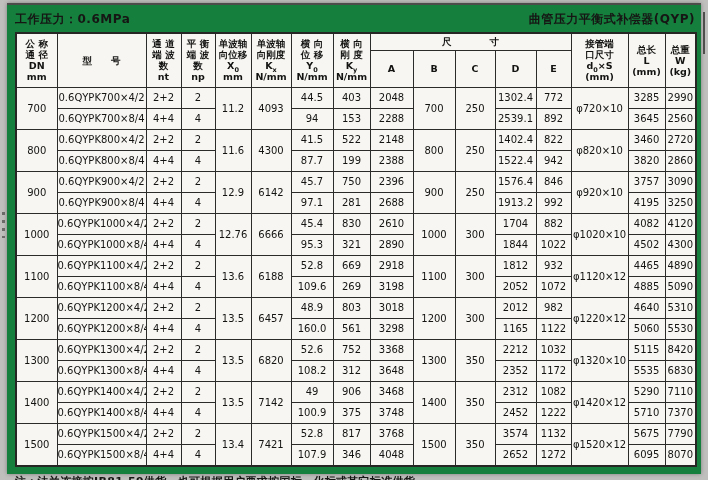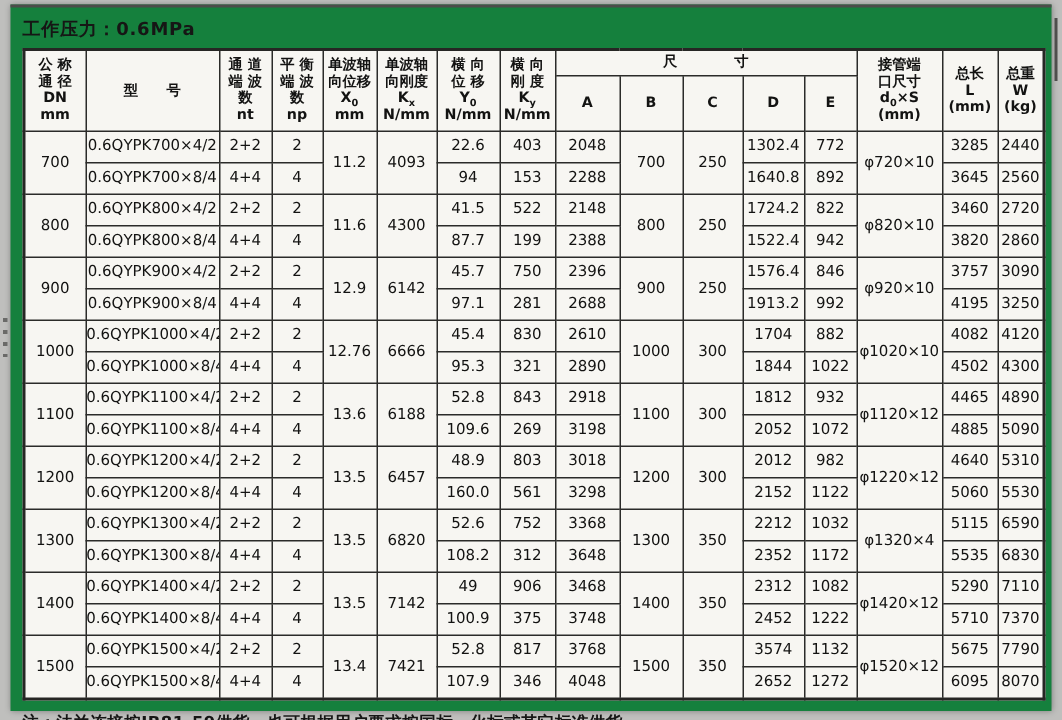--- a/index.html
+++ b/index.html
@@ -46,20 +46,21 @@
   .note{
     margin:7px 0 0 8px;font-size:11px;font-weight:bold;letter-spacing:.3px;
   }
 </style>
 </head>
 <body>
 
 <div class="paper">
   <div class="title-row">
     <span>工作压力：0.6MPa</span>
+    <span>曲管压力平衡式补偿器(QYP)</span>
   </div>
 
   <table class="spec">
     <colgroup>
       <col style="width:41px">
         <col style="width:89px">
         <col style="width:35px">
         <col style="width:34px">
       <col style="width:36px">
         <col style="width:40px">
@@ -148,56 +149,56 @@
       </tr>
     </thead>
     <tbody>
         <tr>
           <td rowspan="2">700</td>
           <td>0.6QYPK700×4/2</td>
           <td>2+2</td>
           <td>2</td>
           <td rowspan="2">11.2</td>
           <td rowspan="2">4093</td>
-          <td>22.6</td>
+          <td>44.5</td>
           <td>403</td>
           <td>2048</td>
           <td rowspan="2">700</td>
           <td rowspan="2">250</td>
           <td>1302.4</td>
           <td>772</td>
           <td rowspan="2">φ720×10</td>
           <td>3285</td>
-          <td>2440</td>
+          <td>2990</td>
         </tr>
         <tr>
           <td>0.6QYPK700×8/4</td>
           <td>4+4</td>
           <td>4</td>
           <td>94</td>
           <td>153</td>
           <td>2288</td>
-          <td>1640.8</td>
+          <td>2539.1</td>
           <td>892</td>
           <td>3645</td>
           <td>2560</td>
         </tr>
         <tr>
           <td rowspan="2">800</td>
           <td>0.6QYPK800×4/2</td>
           <td>2+2</td>
           <td>2</td>
           <td rowspan="2">11.6</td>
           <td rowspan="2">4300</td>
           <td>41.5</td>
           <td>522</td>
           <td>2148</td>
           <td rowspan="2">800</td>
           <td rowspan="2">250</td>
-          <td>1724.2</td>
+          <td>1402.4</td>
           <td>822</td>
           <td rowspan="2">φ820×10</td>
           <td>3460</td>
           <td>2720</td>
         </tr>
         <tr>
           <td>0.6QYPK800×8/4</td>
           <td>4+4</td>
           <td>4</td>
           <td>87.7</td>
@@ -269,21 +270,21 @@
           <td>4300</td>
         </tr>
         <tr>
           <td rowspan="2">1100</td>
           <td>0.6QYPK1100×4/2</td>
           <td>2+2</td>
           <td>2</td>
           <td rowspan="2">13.6</td>
           <td rowspan="2">6188</td>
           <td>52.8</td>
-          <td>843</td>
+          <td>669</td>
           <td>2918</td>
           <td rowspan="2">1100</td>
           <td rowspan="2">300</td>
           <td>1812</td>
           <td>932</td>
           <td rowspan="2">φ1120×12</td>
           <td>4465</td>
           <td>4890</td>
         </tr>
         <tr>
@@ -316,42 +317,42 @@
           <td>4640</td>
           <td>5310</td>
         </tr>
         <tr>
           <td>0.6QYPK1200×8/4</td>
           <td>4+4</td>
           <td>4</td>
           <td>160.0</td>
           <td>561</td>
           <td>3298</td>
-          <td>2152</td>
+          <td>1165</td>
           <td>1122</td>
           <td>5060</td>
           <td>5530</td>
         </tr>
         <tr>
           <td rowspan="2">1300</td>
           <td>0.6QYPK1300×4/2</td>
           <td>2+2</td>
           <td>2</td>
           <td rowspan="2">13.5</td>
           <td rowspan="2">6820</td>
           <td>52.6</td>
           <td>752</td>
           <td>3368</td>
           <td rowspan="2">1300</td>
           <td rowspan="2">350</td>
           <td>2212</td>
           <td>1032</td>
-          <td rowspan="2">φ1320×4</td>
+          <td rowspan="2">φ1320×10</td>
           <td>5115</td>
-          <td>6590</td>
+          <td>8420</td>
         </tr>
         <tr>
           <td>0.6QYPK1300×8/4</td>
           <td>4+4</td>
           <td>4</td>
           <td>108.2</td>
           <td>312</td>
           <td>3648</td>
           <td>2352</td>
           <td>1172</td>

